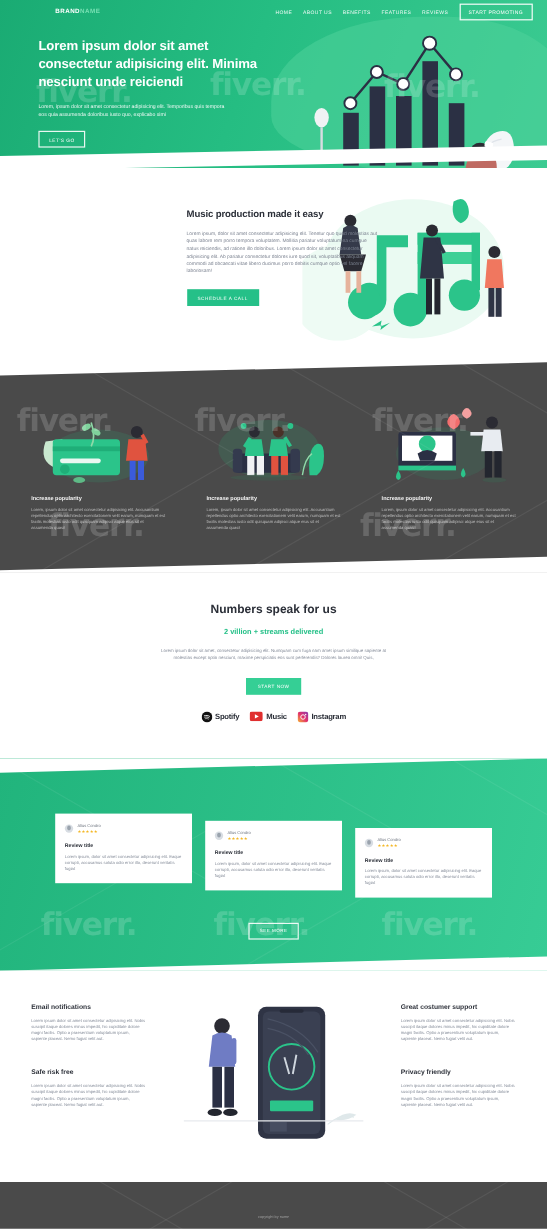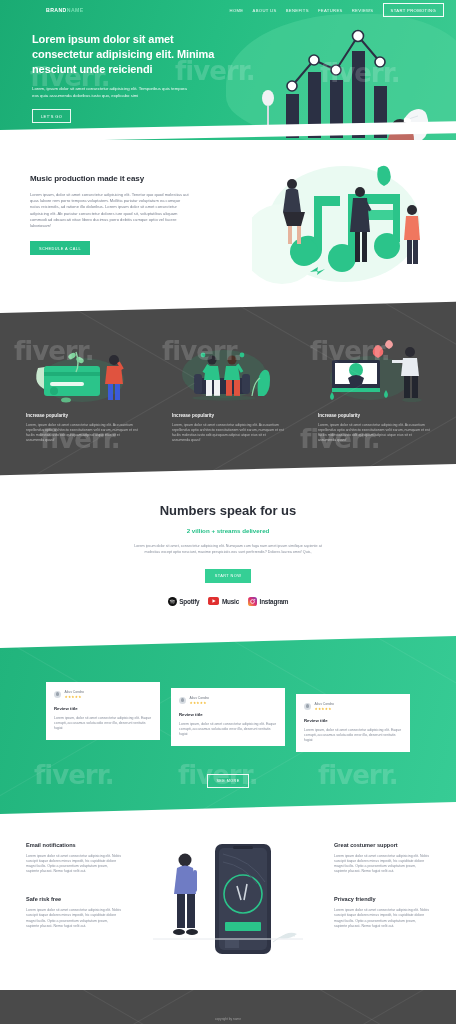--- a/index.html
+++ b/index.html
@@ -68,21 +68,21 @@
   
   .chart-ill { position: absolute; right: 18px; bottom: 0; width: 190px; height: 126px; z-index: 5; }
 
   .hero-cut {
     position: absolute; left: 0; right: 0; bottom: -2px; height: 12px; z-index: 7;
     background: #fff; transform: skewY(-1.1deg); transform-origin: left bottom;
   }
 
   
   .music { position: relative; background: #fff; height: 160px; overflow: hidden; }
-  .music-inner { display: flex; padding: 34px 0 0 0; position: relative; z-index: 3; }
+  .music-inner { display: flex; padding: 34px 0 0 0; position: relative; z-index: 3; justify-content: center; }
   .music-left { width: 205px; padding-left: 30px; }
   .sec-h2 { font-size: 8px; font-weight: bold; color: #2b2f38; letter-spacing: -.1px; }
   .music-p {
     margin-top: 9px; font-size: 4.1px; line-height: 6.2px; color: #7b8290; width: 160px;
   }
   .btn-green {
     margin-top: 12px; display: inline-block; background: #25c088; color: #fff;
     font-size: 3.9px; letter-spacing: .45px; padding: 4.5px 9px;
   }
   .music-ill { position: absolute; right: 24px; top: 14px; width: 180px; height: 130px; }
@@ -103,21 +103,21 @@
     position: relative; z-index: 5; display: flex; justify-content: space-between;
     padding: 38px 26px 34px 26px; gap: 14px;
   }
   .card3 { width: 112px; }
   .card3-ill { height: 66px; position: relative; }
   .card3-h { margin-top: 9px; font-size: 4.6px; font-weight: bold; color: #f2f2f2; }
   .card3-p { margin-top: 5px; font-size: 3.5px; line-height: 5.1px; color: #bdbdbd; }
 
   
   .numbers { background: #fff; padding: 26px 0 30px; text-align: center; position: relative; }
-  .num-h2 { font-size: 13px; font-weight: bold; color: #2b2f38; }
+  .num-h2 { font-size: 10px; font-weight: bold; color: #2b2f38; }
   .num-sub { margin-top: 9px; font-size: 6.2px; font-weight: bold; color: #25c088; }
   .num-p {
     margin: 10px auto 0; width: 200px; font-size: 3.7px; line-height: 5.6px; color: #868d9a;
   }
   .num-btn {
     margin-top: 13px; display: inline-block; background: #35cf95; color: #fff;
     font-size: 3.9px; letter-spacing: .4px; padding: 4.5px 10px;
   }
   .brands {
     margin-top: 14px; display: flex; justify-content: center; align-items: center; gap: 9px;

